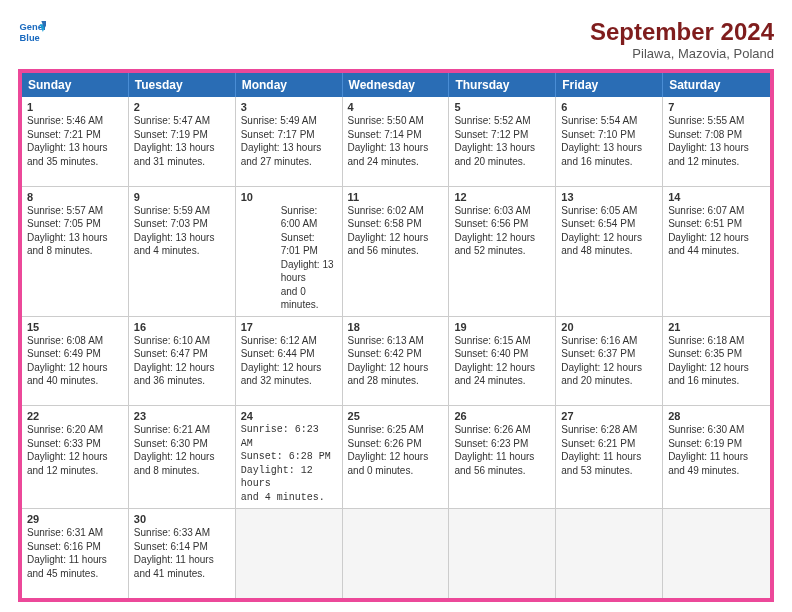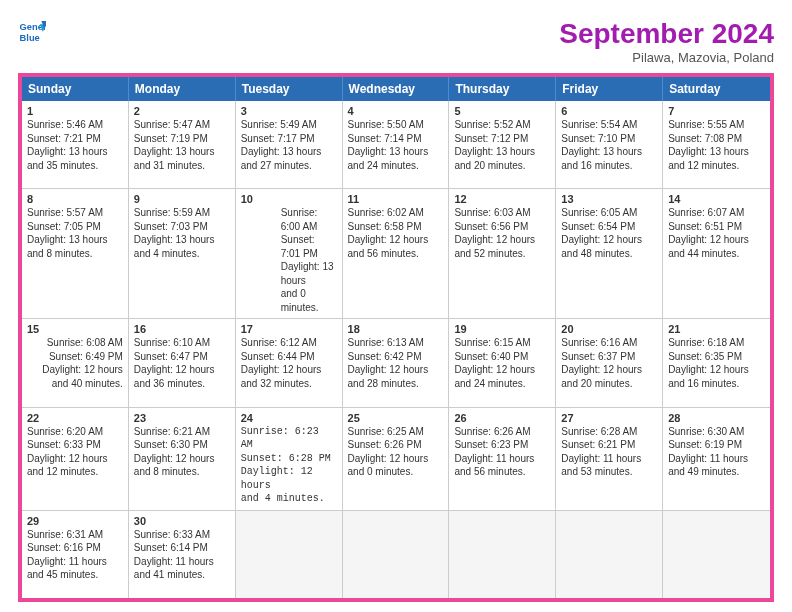--- a/index.html
+++ b/index.html
@@ -29,23 +29,23 @@
       gap: 4px;
     }
     .logo-icon {
       width: 28px;
       height: 28px;
     }
     .title-block {
       text-align: right;
     }
     .month-title {
-      font-size: 28px;
+      font-size: 24px;
       font-weight: bold;
-      color: #a21caf;
+      color: #7f1d1d;
     }
     .location {
       font-size: 13px;
       color: #555;
     }
     .calendar {
       flex: 1;
       display: flex;
       flex-direction: column;
       border: 4px solid #ec4899;
@@ -115,22 +115,22 @@
     </div>
     <div class="title-block">
       <div class="month-title">September 2024</div>
       <div class="location">Pilawa, Mazovia, Poland</div>
     </div>
   </div>
 
   <div class="calendar">
     <div class="cal-header">
       <div class="cal-header-cell">Sunday</div>
+      <div class="cal-header-cell">Tuesday</div>
       <div class="cal-header-cell">Monday</div>
-      <div class="cal-header-cell">Tuesday</div>
       <div class="cal-header-cell">Wednesday</div>
       <div class="cal-header-cell">Thursday</div>
       <div class="cal-header-cell">Friday</div>
       <div class="cal-header-cell">Saturday</div>
     </div>
     <div class="cal-body" id="cal-body">
     <div class="cal-row">
           <div class="cal-cell">
             <span class="day-num">1</span>
             <div class="cell-info" style="white-space: pre-wrap;">Sunrise: 5:46 AM
@@ -228,21 +228,21 @@
             <span class="day-num">14</span>
             <div class="cell-info" style="white-space: pre-wrap;">Sunrise: 6:07 AM
 Sunset: 6:51 PM
 Daylight: 12 hours
 and 44 minutes.</div>
           </div>
         </div>
         <div class="cal-row">
           <div class="cal-cell">
             <span class="day-num">15</span>
-            <div class="cell-info" style="white-space: pre-wrap; text-align: right;">Sunrise: 6:08 AM
+            <div class="cell-info" style="white-space: pre-wrap;">Sunrise: 6:08 AM
 Sunset: 6:49 PM
 Daylight: 12 hours
 and 40 minutes.</div>
           </div>
           <div class="cal-cell">
             <span class="day-num">16</span>
             <div class="cell-info" style="white-space: pre-wrap;">Sunrise: 6:10 AM
 Sunset: 6:47 PM
 Daylight: 12 hours
 and 36 minutes.</div>

